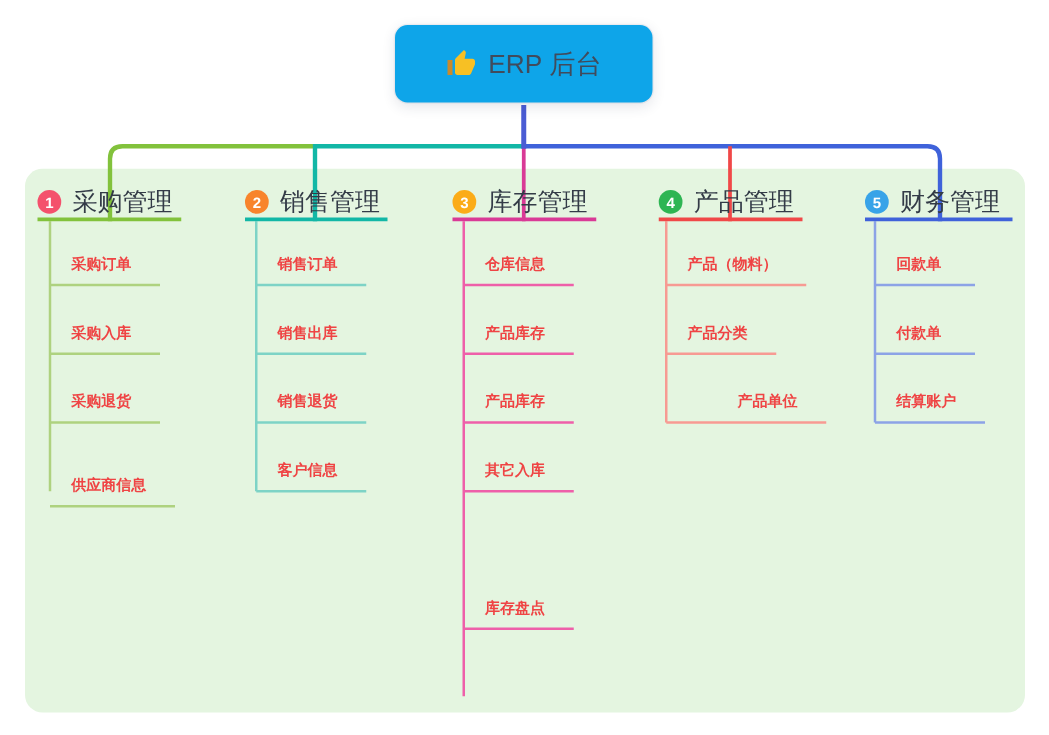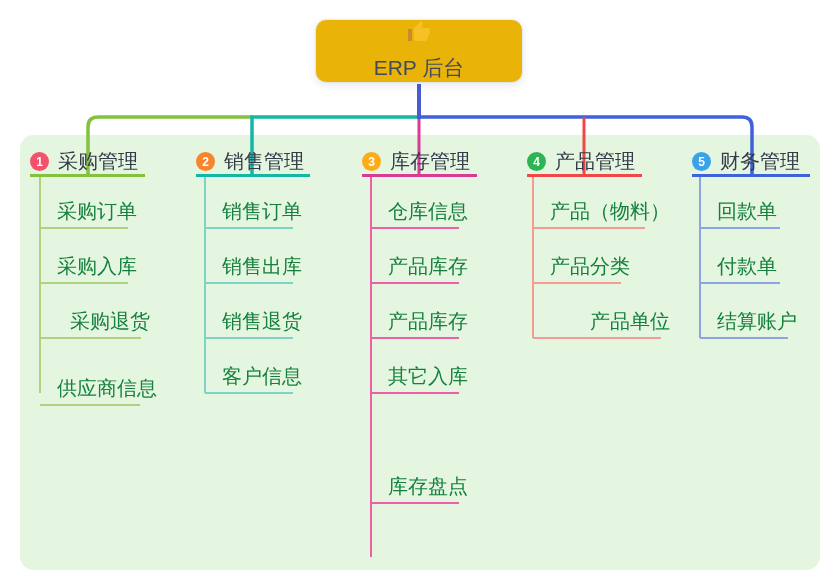--- a/index.html
+++ b/index.html
@@ -4,38 +4,38 @@
 <style>
   html,body{margin:0;padding:0;background:#ffffff;}
   body{font-family:"Liberation Sans","DejaVu Sans",sans-serif;}
   .canvas{position:relative;width:839px;height:588px;background:#fff;overflow:hidden;}
 
   .panel{position:absolute;left:20px;top:135px;width:800px;height:435px;border-radius:14px;}
 
   .wires{position:absolute;left:0;top:0;width:839px;height:588px;pointer-events:none;}
 
   .root-card{position:absolute;left:316px;top:20px;width:206px;height:62px;
-    background:#eab308;border-radius:10px;
+    background:#0ea5e9;border-radius:10px;
     box-shadow:0 3px 10px rgba(40,50,80,.12),0 0 0 1px #f2f3f6;
     display:flex;align-items:center;justify-content:center;gap:10px;
-    font-size:21px;color:#414b5c;cursor:pointer;flex-direction:column;}
+    font-size:21px;color:#414b5c;cursor:pointer;}
   .root-card .ricon{width:24px;height:24px;display:inline-flex;}
 
   .branch{position:absolute;inset:0;pointer-events:none;}
   .bl{position:absolute;top:149px;height:25px;border-bottom:3px solid #ccc;
     display:flex;align-items:center;gap:9px;pointer-events:auto;cursor:pointer;}
   .badge{width:19px;height:19px;border-radius:50%;flex:0 0 19px;
     display:flex;align-items:center;justify-content:center;
     color:#fff;font-size:12px;font-weight:bold;line-height:1;}
   .bl .btxt{font-size:20px;color:#333b47;white-space:nowrap;}
 
   .child{position:absolute;border-bottom:2px solid #ccc;padding-bottom:8px;
     pointer-events:auto;cursor:pointer;}
-  .child .ctxt{display:block;font-size:20px;line-height:16px;color:#15803d;
-    padding-left:17px;white-space:nowrap;}
+  .child .ctxt{display:block;font-size:12px;line-height:16px;color:#ef4444;
+    padding-left:17px;white-space:nowrap;font-weight:bold;}
 
   
   .b0 .bl{left:30px;width:115px}   .b0 .child{left:40px}
   .b1 .bl{left:196px;width:114px}  .b1 .child{left:205px}
   .b2 .bl{left:362px;width:115px}  .b2 .child{left:371px}
   .b3 .bl{left:527px;width:115px}  .b3 .child{left:533px}
   .b4 .bl{left:692px;width:118px}  .b4 .child{left:700px}
 
   
   .r0{top:203px}.r1{top:258px}.r2{top:313px}.r3{top:368px}
@@ -79,21 +79,21 @@
     <div class="bl" style="border-bottom-color: rgb(130, 194, 60);">
       <span class="badge" style="background-color: rgb(244, 81, 108);">1</span>
       <span class="btxt">采购管理</span>
     </div>
     <div class="child r0 w4" style="border-bottom-color: rgb(174, 210, 127);">
       <span class="ctxt">采购订单</span>
       </div>
     <div class="child r1 w4" style="border-bottom-color: rgb(174, 210, 127);">
       <span class="ctxt">采购入库</span>
       </div>
-    <div class="child r2 w4" style="border-bottom-color: rgb(174, 210, 127); padding-left: 13px;">
+    <div class="child r2 w4" style="border-bottom-color: rgb(174, 210, 127);">
       <span class="ctxt">采购退货</span>
       </div>
     <div class="child r3 w5" style="border-bottom-color: rgb(174, 210, 127); margin-top: 12px;">
       <span class="ctxt">供应商信息</span>
       </div>
   </div>
 
   <div class="branch b1">
     <div class="bl" style="border-bottom-color: rgb(18, 183, 166);">
       <span class="badge" style="background-color: rgb(248, 132, 44);">2</span>

